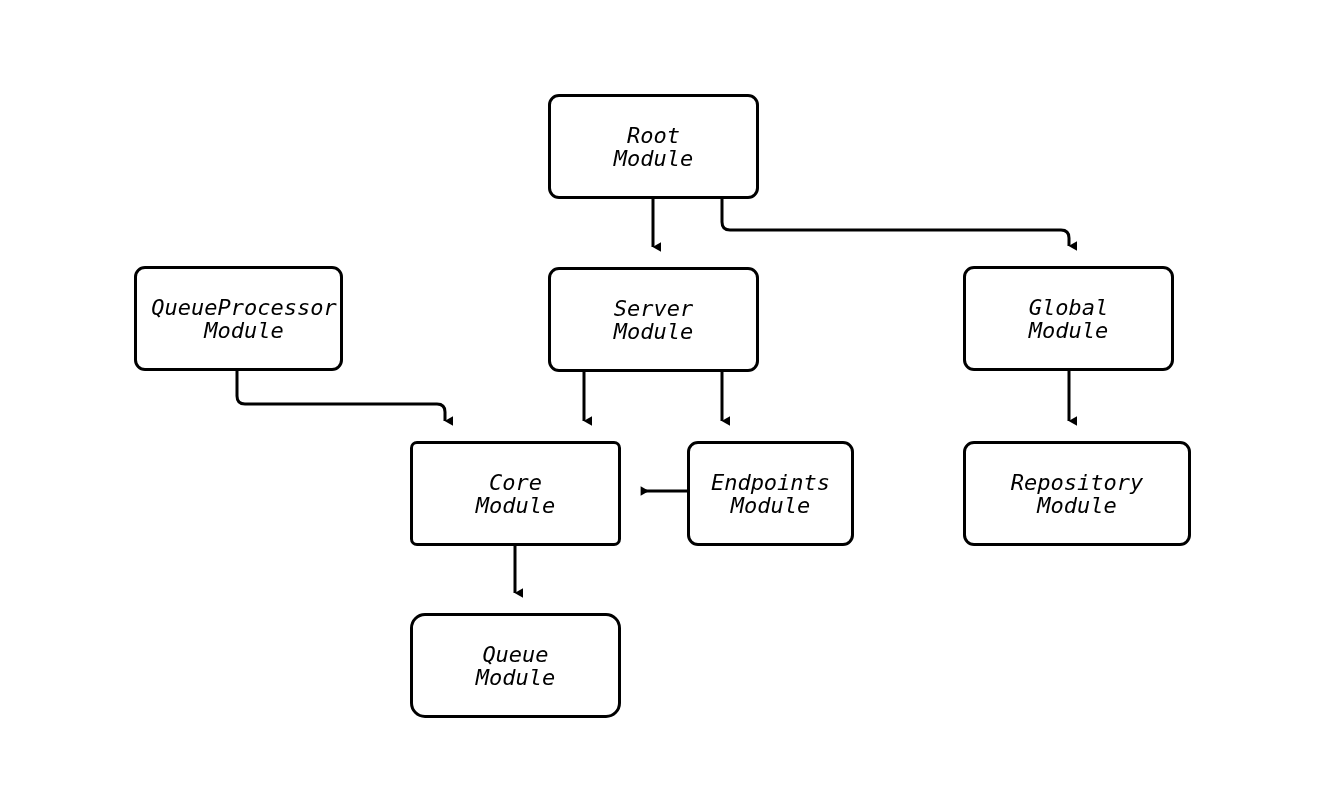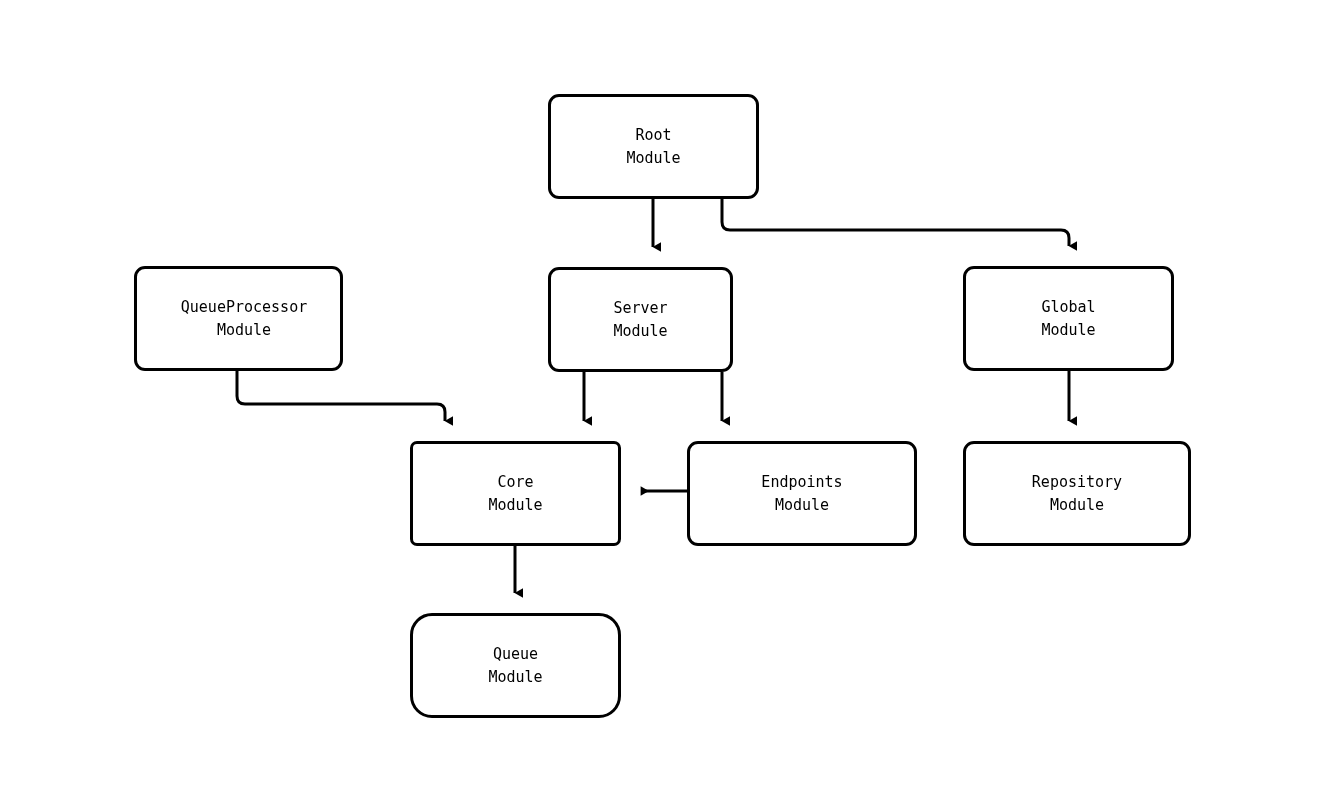--- a/index.html
+++ b/index.html
@@ -34,26 +34,27 @@
     border: 3px solid #000000;
     border-radius: 11px;
     display: flex;
     align-items: center;
     justify-content: center;
     text-align: center;
     z-index: 2;
   }
   .node-label {
     font-family: "DejaVu Sans Mono", "Liberation Mono", monospace;
-    font-size: 15px;
+    font-size: 22px;
     line-height: 23px;
     color: #000000;
     letter-spacing: 0px;
     white-space: pre;
     font-weight: 400;
+    font-style: italic;
   }
 </style>
 </head>
 <body>
 
 <div id="diagram-root">
 
   <svg id="edge-layer" width="1337" height="809" viewBox="0 0 1337 809" xmlns="http://www.w3.org/2000/svg">
     <defs>
       <marker id="arrow-down" markerWidth="10" markerHeight="9" refX="5" refY="8.2" orient="auto" markerUnits="userSpaceOnUse">
@@ -84,43 +85,43 @@
   <div class="node" id="node-root" style="left: 548px; top: 94px; width: 211px; height: 105px; border-width: 3px; border-color: rgb(0, 0, 0); border-radius: 11px;">
     <span class="node-label">Root
 Module</span>
   </div>
 
   <div class="node" id="node-queueprocessor" style="left: 134px; top: 266px; width: 209px; height: 105px; border-width: 3px; border-color: rgb(0, 0, 0); border-radius: 11px; padding-left: 11px;">
     <span class="node-label">QueueProcessor
 Module</span>
   </div>
 
-  <div class="node" id="node-server" style="left: 548px; top: 267px; width: 185px; height: 105px; border-width: 3px; border-color: rgb(0, 0, 0); border-radius: 11px;">
+  <div class="node" id="node-server" style="left: 548px; top: 267px; width: 211px; height: 105px; border-width: 3px; border-color: rgb(0, 0, 0); border-radius: 11px;">
     <span class="node-label">Server
 Module</span>
   </div>
 
   <div class="node" id="node-global" style="left: 963px; top: 266px; width: 211px; height: 105px; border-width: 3px; border-color: rgb(0, 0, 0); border-radius: 11px;">
     <span class="node-label">Global
 Module</span>
   </div>
 
   <div class="node" id="node-core" style="left: 410px; top: 441px; width: 211px; height: 105px; border-width: 3px; border-color: rgb(0, 0, 0); border-radius: 7px;">
     <span class="node-label">Core
 Module</span>
   </div>
 
-  <div class="node" id="node-endpoints" style="left: 687px; top: 441px; width: 230px; height: 105px; border-width: 3px; border-color: rgb(0, 0, 0); border-radius: 11px;">
+  <div class="node" id="node-endpoints" style="left: 687px; top: 441px; width: 167px; height: 105px; border-width: 3px; border-color: rgb(0, 0, 0); border-radius: 11px;">
     <span class="node-label">Endpoints
 Module</span>
   </div>
 
   <div class="node" id="node-repository" style="left: 963px; top: 441px; width: 228px; height: 105px; border-width: 3px; border-color: rgb(0, 0, 0); border-radius: 11px;">
     <span class="node-label">Repository
 Module</span>
   </div>
 
-  <div class="node" id="node-queue" style="left: 410px; top: 613px; width: 211px; height: 105px; border-width: 3px; border-color: rgb(0, 0, 0); border-radius: 22px;">
+  <div class="node" id="node-queue" style="left: 410px; top: 613px; width: 211px; height: 105px; border-width: 3px; border-color: rgb(0, 0, 0); border-radius: 15px;">
     <span class="node-label">Queue
 Module</span>
   </div>
 
 </div>
 
 </body></html>

